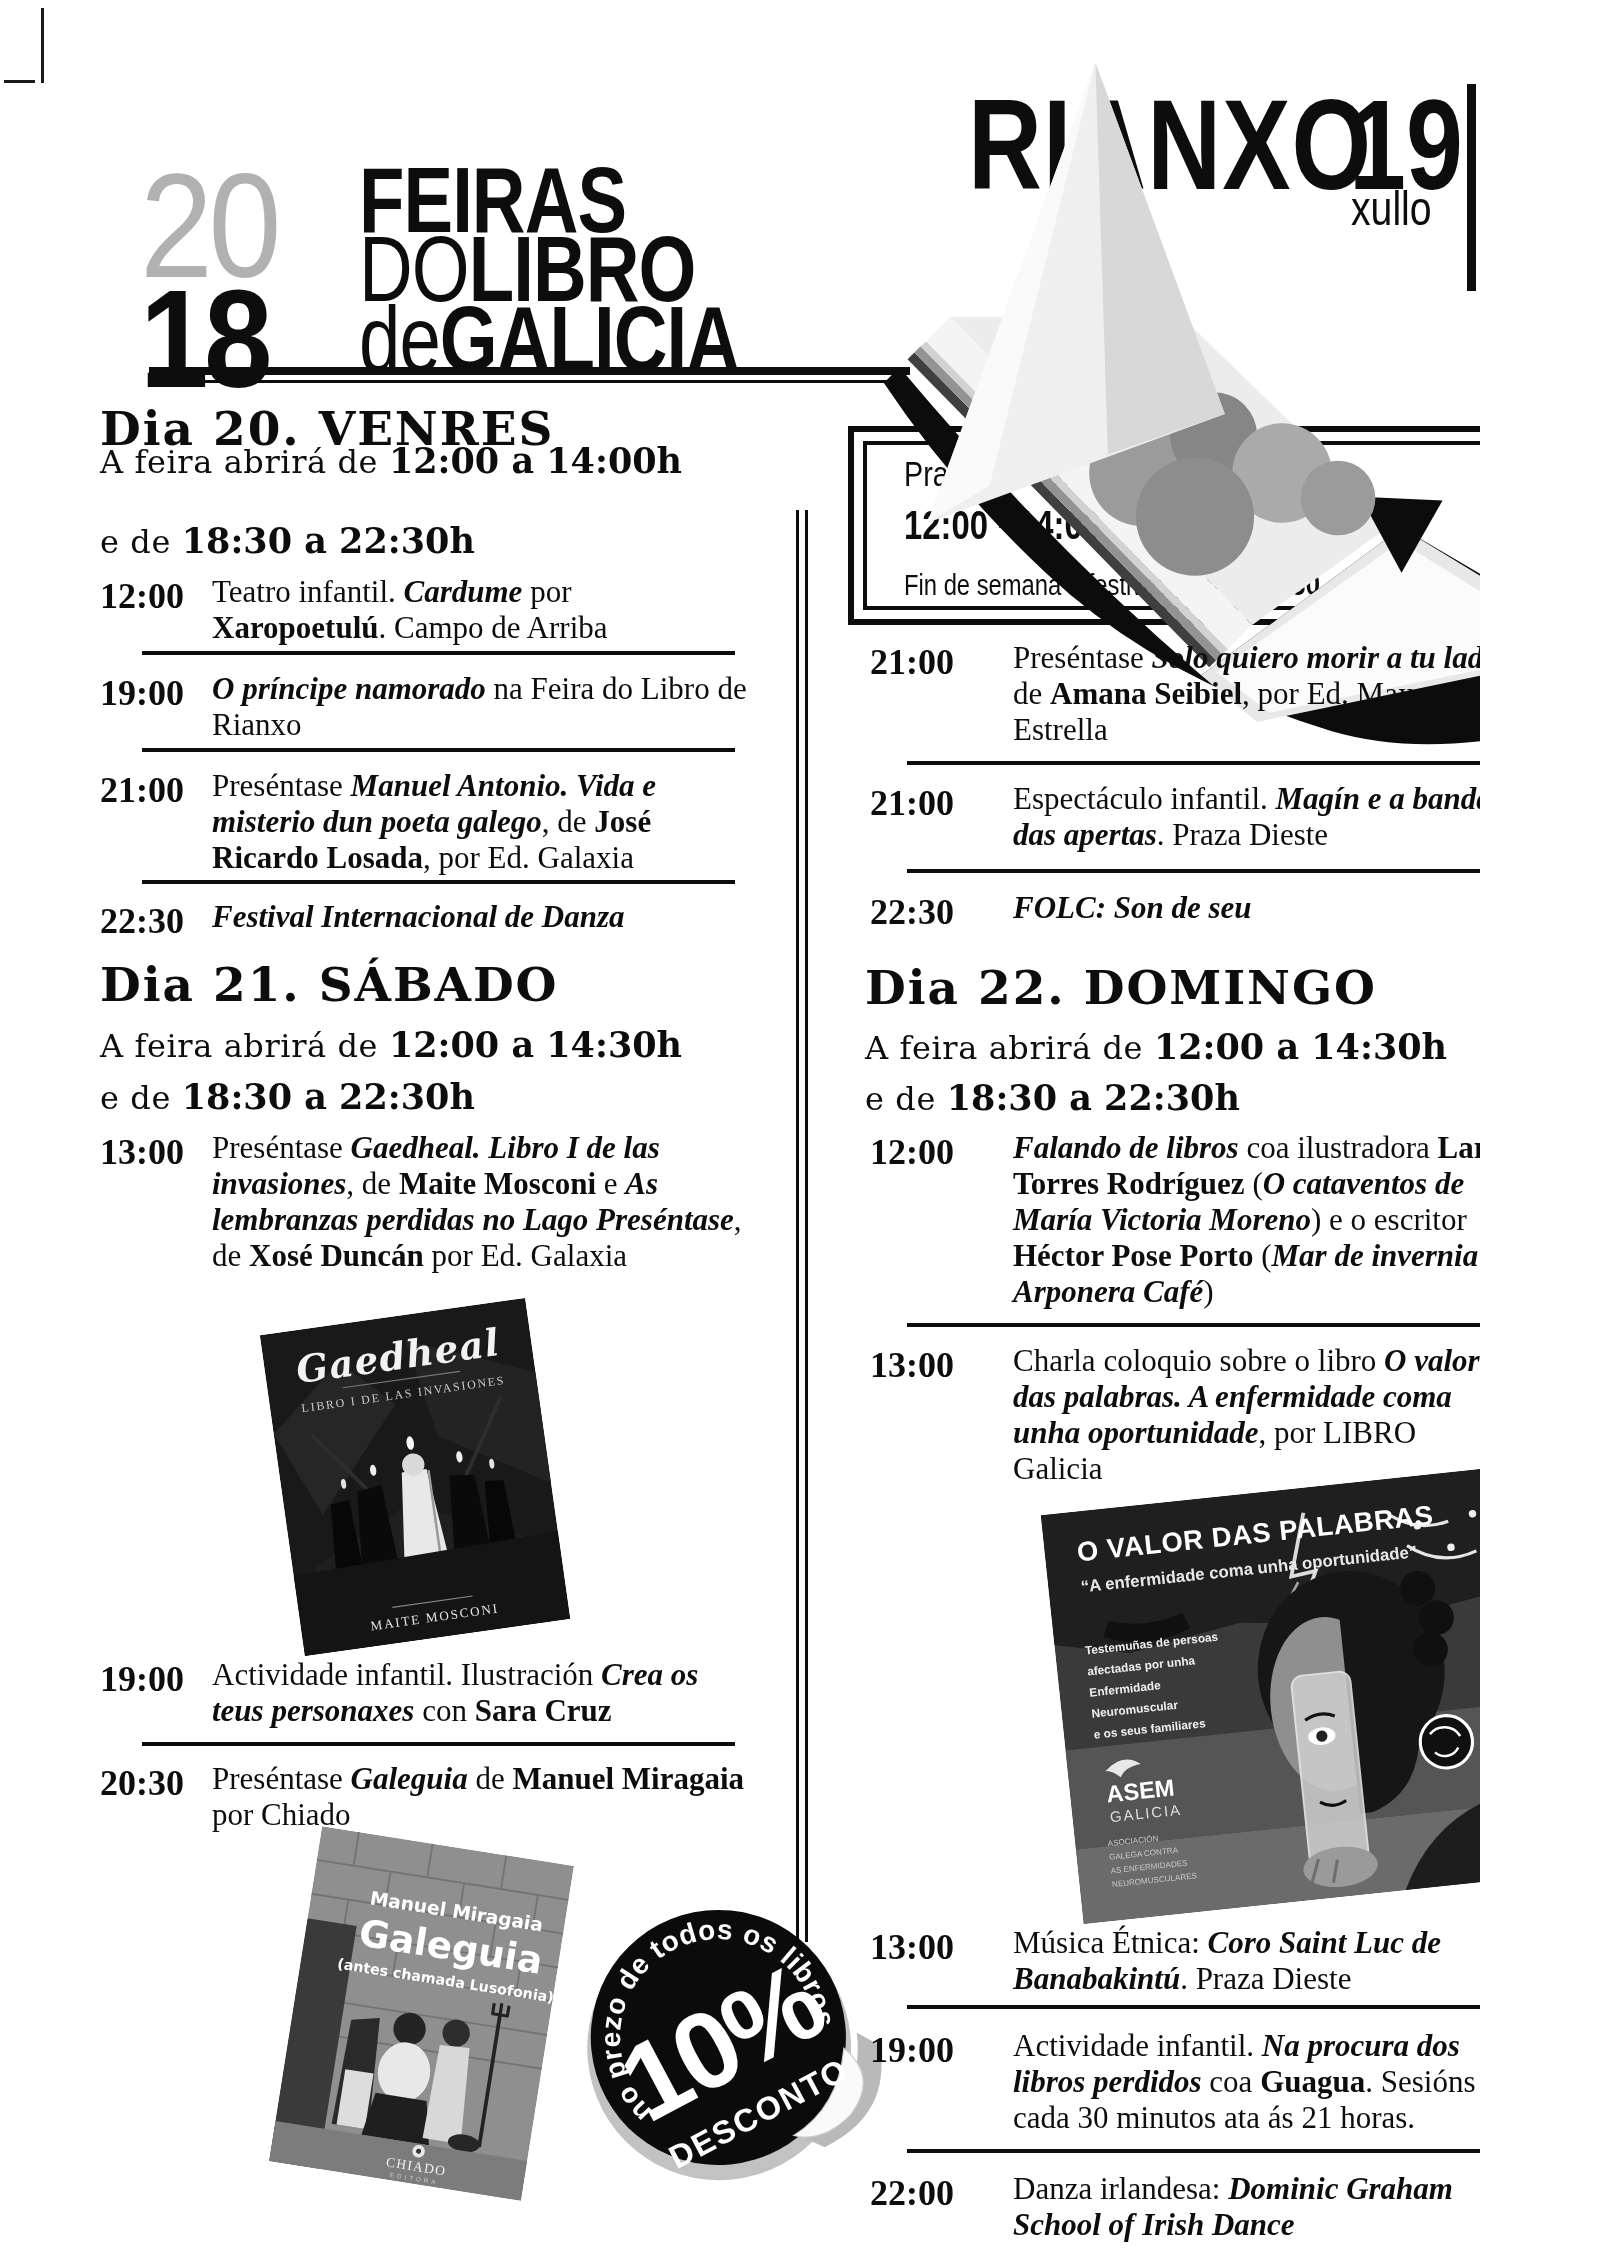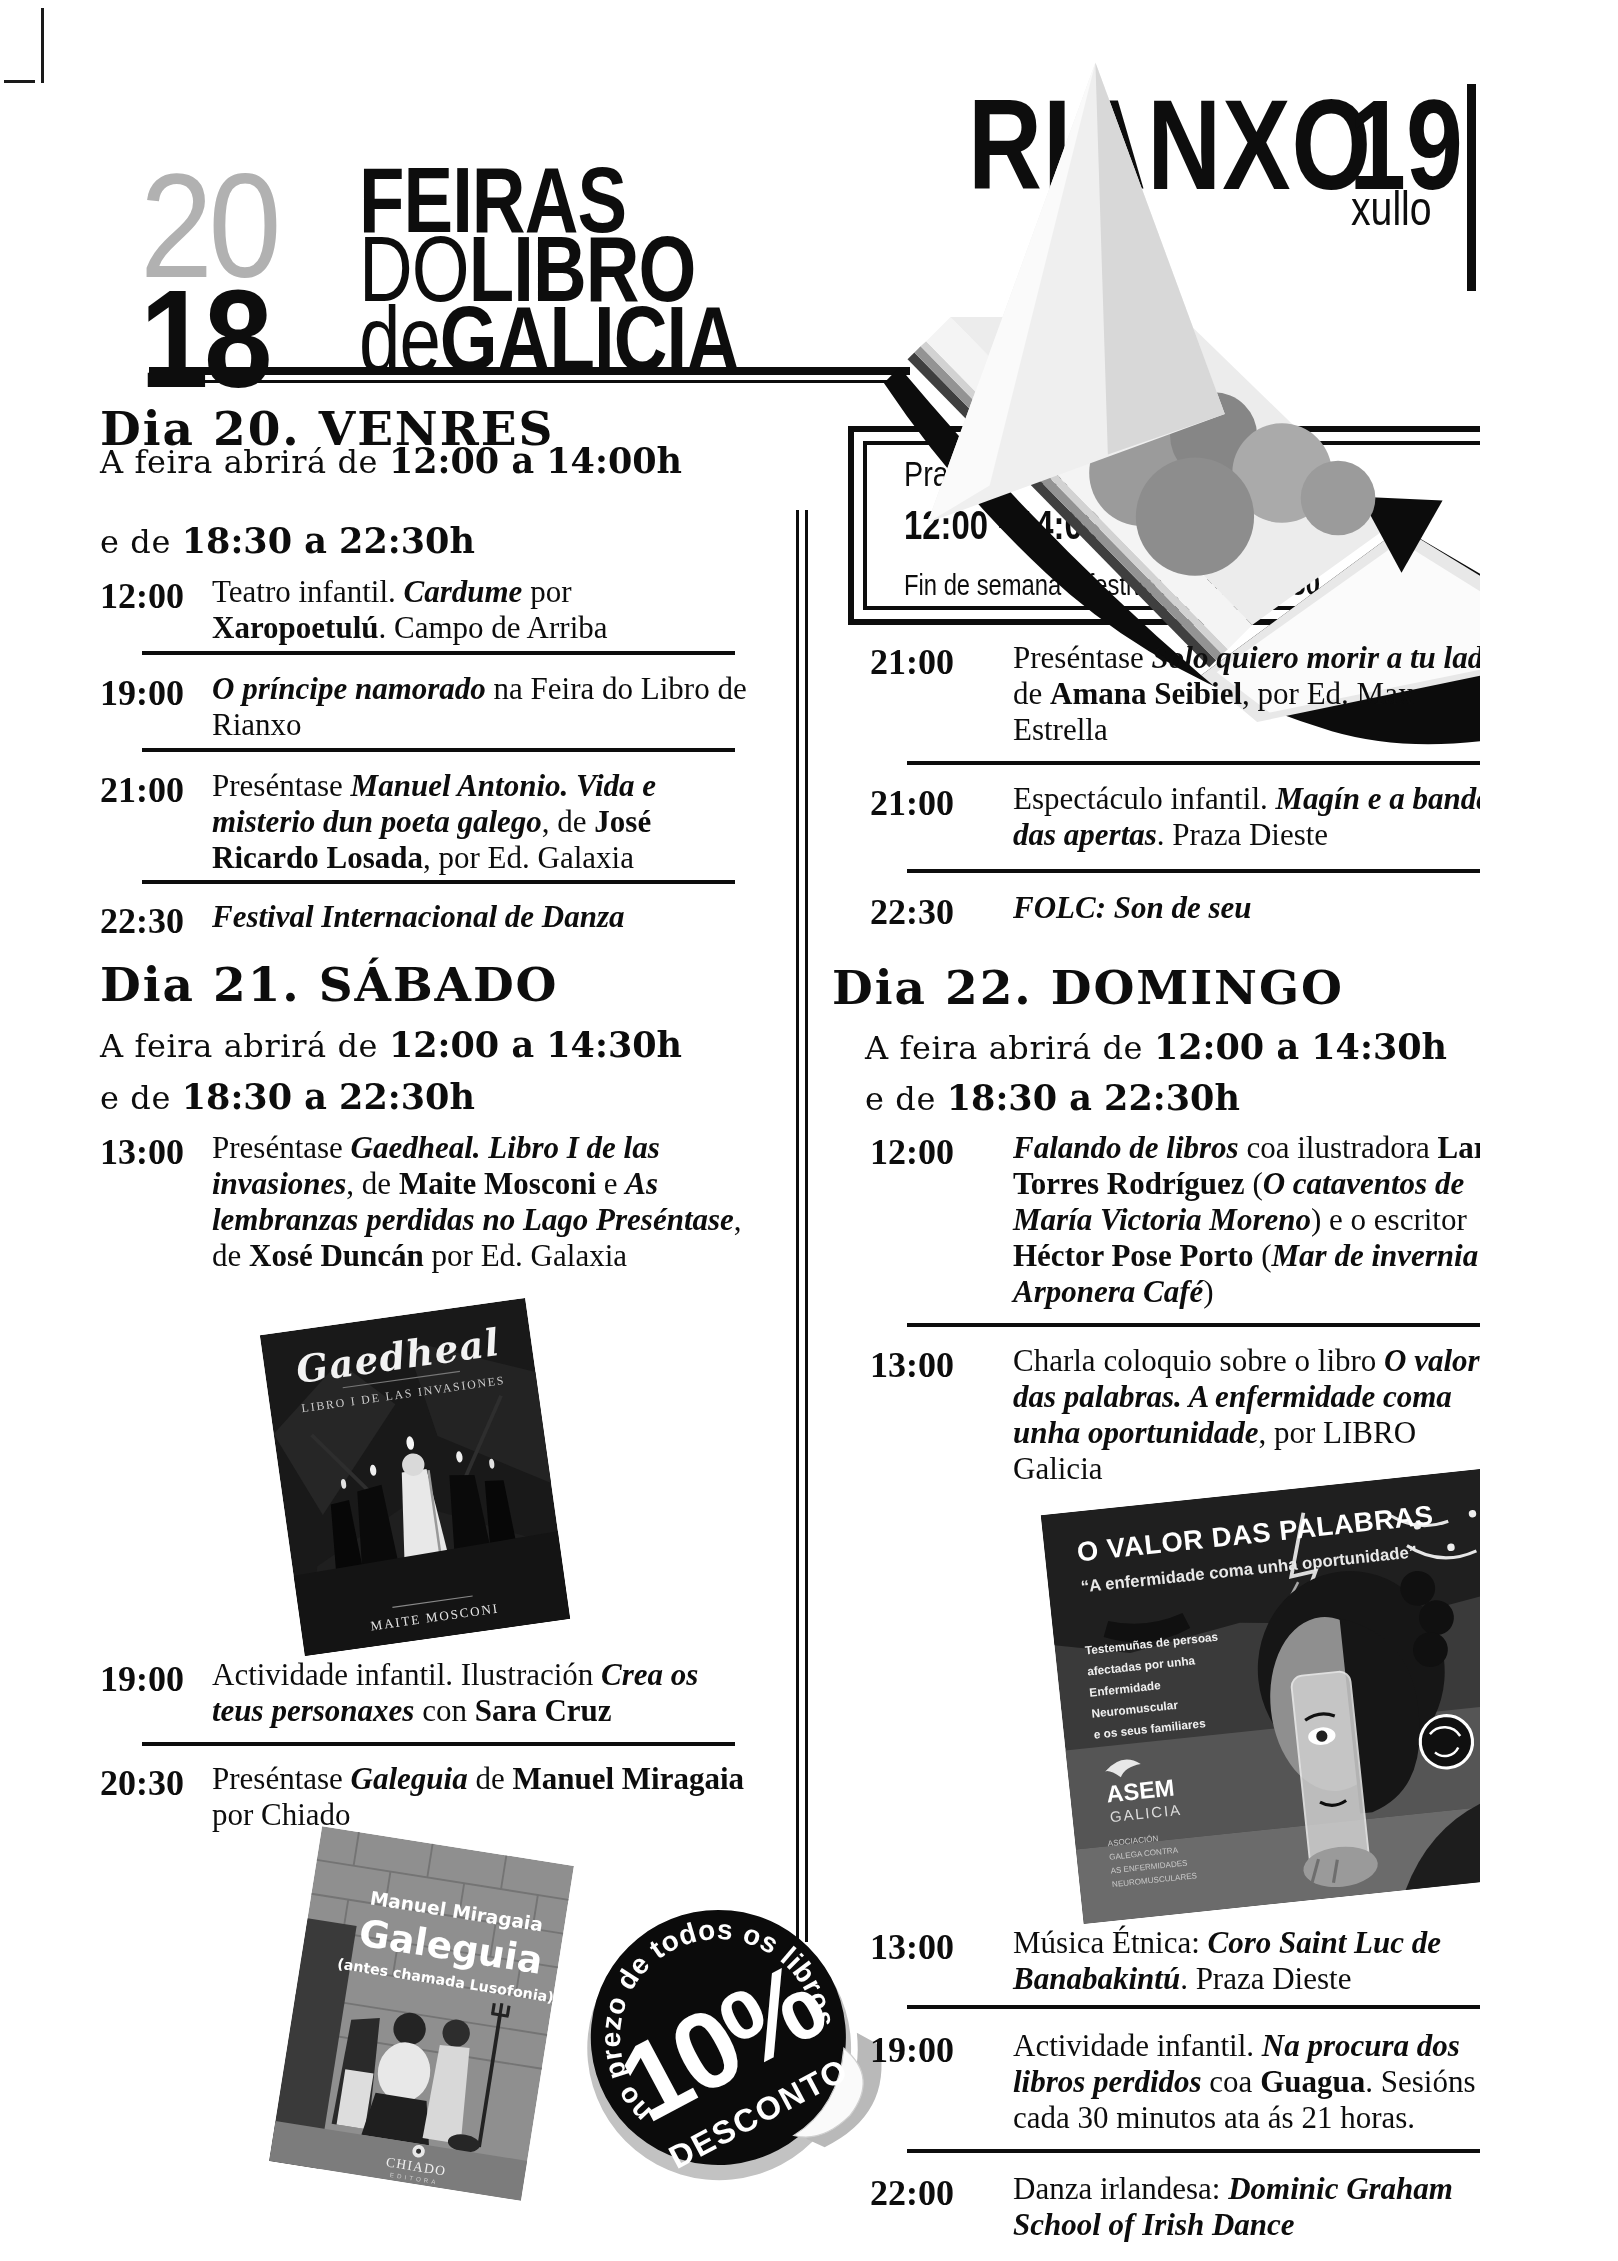--- a/index.html
+++ b/index.html
@@ -267,21 +267,21 @@
     <div class="etime">21:00</div>
     <div class="edesc"><span class="sr">Espectáculo infantil. </span><span class="sbi">Magín e a banda das apertas</span><span class="sr">. Praza Dieste</span></div>
   </div>
   <div class="sep r" style="top:869px;"></div>
 
   <div class="event rightcol" style="top:890px;">
     <div class="etime">22:30</div>
     <div class="edesc"><span class="sbi">FOLC: Son de seu</span></div>
   </div>
 
-  <div class="dayttl" style="left:832px;top:960px;">Dia 22. DOMINGO</div>
+  <div class="dayttl" style="left:865px;top:960px;">Dia 22. DOMINGO</div>
   <div class="hours" style="left:865px;top:1026px;"><span>A feira abrirá de </span><b>12:00 a 14:30h</b></div>
   <div class="hours" style="left:865px;top:1077px;"><span>e de </span><b>18:30 a 22:30h</b></div>
 
   <div class="event rightcol" style="top:1130px;">
     <div class="etime">12:00</div>
     <div class="edesc"><span class="sbi">Falando de libros</span><span class="sr"> coa ilustradora </span><span class="sb">Lara Torres Rodríguez</span><span class="sr"> (</span><span class="sbi">O cataventos de María Victoria Moreno</span><span class="sr">) e o escritor </span><span class="sb">Héctor Pose Porto</span><span class="sr"> (</span><span class="sbi">Mar de invernia e Arponera Café</span><span class="sr">)</span></div>
   </div>
   <div class="sep r" style="top:1323px;"></div>
 
   <div class="event rightcol" style="top:1343px;">

